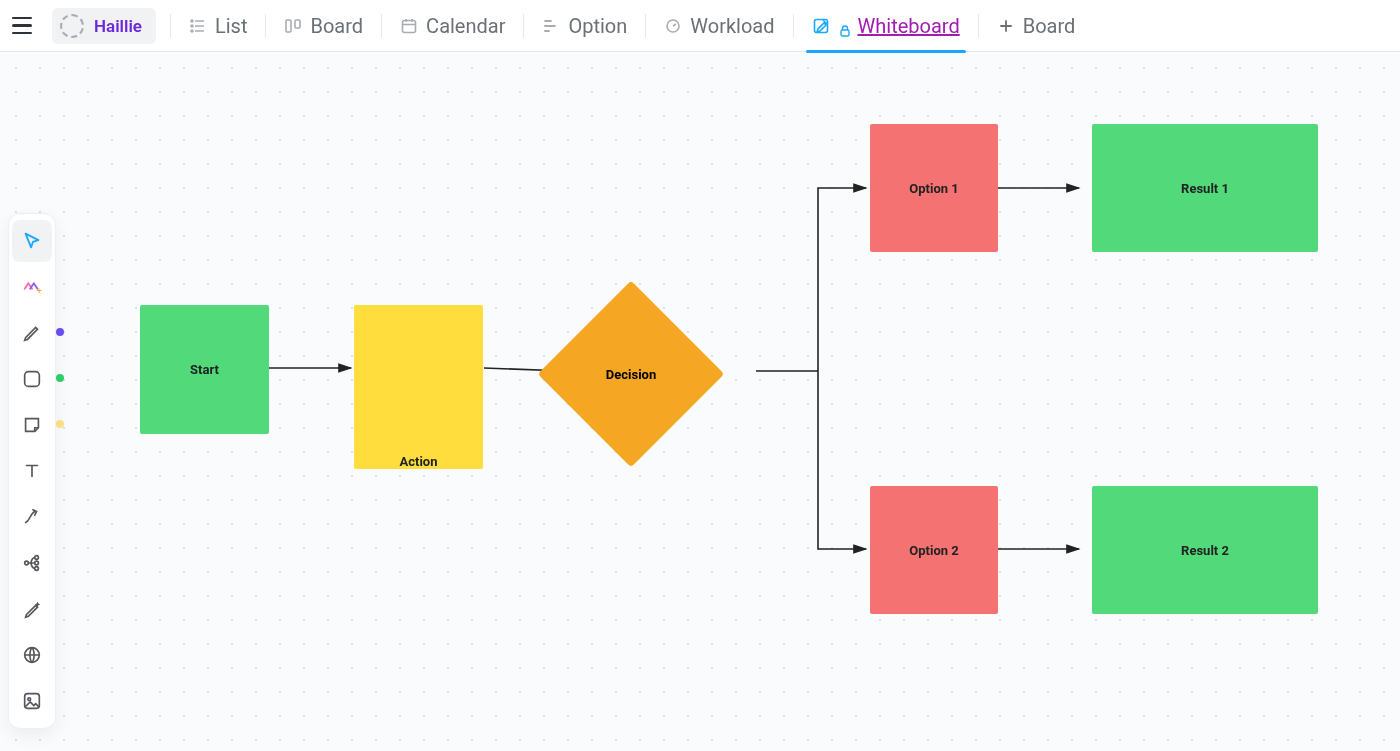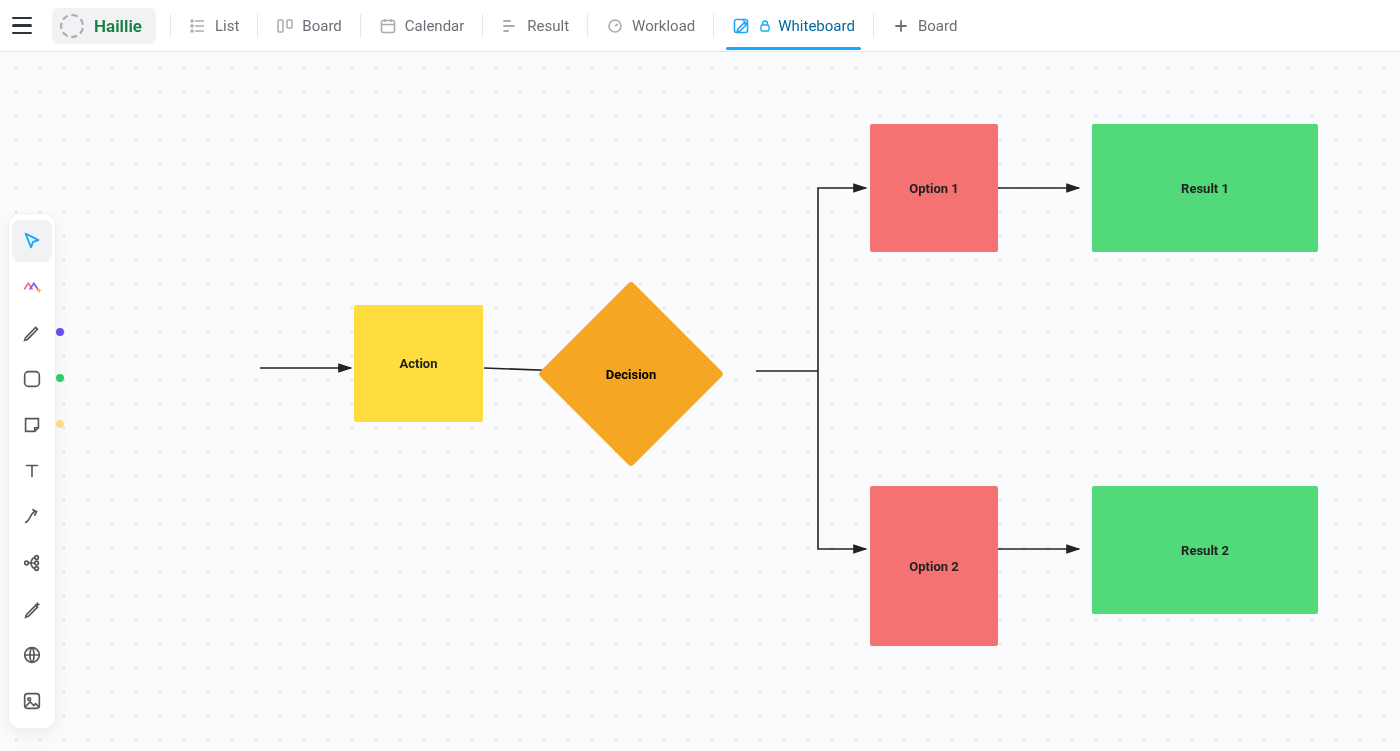--- a/index.html
+++ b/index.html
@@ -36,31 +36,31 @@
       display: flex; align-items: center; gap: 10px;
       background: #f1f2f4;
       border-radius: 6px;
       padding: 6px 14px 6px 8px;
       cursor: pointer;
       margin-right: 8px;
     }
     .space-avatar {
       width: 24px; height: 24px; border: 2px dashed #a9adb3; border-radius: 50%;
     }
-    .space-name { font-size: 17px; font-weight: 600; color: #15803d; }
+    .space-name { font-size: 17px; font-weight: 600; color: #6d28d9; }
     .divider { width: 1px; height: 24px; background: #e6e8ec; margin: 0 4px; }
     .view-tab {
       display: flex; align-items: center; gap: 8px;
       padding: 14px 12px;
       color: #6b7076;
-      font-size: 15px;
+      font-size: 20px;
       cursor: pointer;
       position: relative;
     }
-    .view-tab.active { color: #0369a1; }
+    .view-tab.active { color: #a21caf; text-decoration: underline; }
     .view-tab.active::after {
       content: ""; position: absolute; left: 6px; right: 6px; bottom: -1px; height: 3px;
       background: #1aa8ff; border-radius: 2px;
     }
     .vicon { width: 18px; height: 18px; flex: none; display:flex;align-items:center;justify-content:center; }
     .icon-lock { width: 14px; height: 14px; margin-right: -2px; }
 
     
     .toolbox {
       position: absolute;
@@ -178,21 +178,21 @@
     <span>Calendar</span>
   </div>
   <div class="divider"></div>
 
   <div class="view-tab">
     <span class="vicon">
       <svg viewBox="0 0 18 18" stroke="#a9adb3" stroke-width="1.8" fill="none" stroke-linecap="round">
           <path d="M3 4h6M3 9h10M3 14h4"></path>
         </svg>
     </span>
-    <span>Result</span>
+    <span>Option</span>
   </div>
   <div class="divider"></div>
 
   <div class="view-tab">
     <span class="vicon">
       <svg viewBox="0 0 18 18" stroke="#a9adb3" stroke-width="1.6" fill="none">
           <circle cx="9" cy="9" r="6"></circle>
           <path d="M9 9l3-2"></path>
         </svg>
     </span>
@@ -244,35 +244,38 @@
 
     <path d="M818 319 L818 136 L866 136" stroke="#222" stroke-width="1.6" fill="none" marker-end="url(#ah)"></path>
 
     <path d="M818 319 L818 497 L866 497" stroke="#222" stroke-width="1.6" fill="none" marker-end="url(#ah)"></path>
 
     <path d="M998 136 L1079 136" stroke="#222" stroke-width="1.6" fill="none" marker-end="url(#ah)"></path>
 
     <path d="M998 497 L1079 497" stroke="#222" stroke-width="1.6" fill="none" marker-end="url(#ah)"></path>
   </svg>
 
-
-  <div class="node rect yellow" style="left:354px; top:253px; width:129px; height:117px;">
+  <div class="node rect green" style="left:131px; top:253px; width:129px; height:129px;">
+    <span>Start</span>
+  </div>
+
+  <div class="node rect yellow" style="left:354px; top:253px; width:129px; height:164px;align-items:flex-end;">
     <span>Action</span>
   </div>
 
   <div class="diamond-wrap" style="left:536px; top:227px; width:190px; height:190px;text-decoration:underline;">
     <div class="diamond"></div>
     <span class="diamond-label">Decision</span>
   </div>
 
   <div class="node rect red" style="left:870px; top:72px; width:128px; height:128px;">
     <span>Option 1</span>
   </div>
 
-  <div class="node rect red" style="left:870px; top:434px; width:128px; height:160px;">
+  <div class="node rect red" style="left:870px; top:434px; width:128px; height:128px;">
     <span>Option 2</span>
   </div>
 
   <div class="node rect green" style="left:1083px; top:72px; width:226px; height:128px;">
     <span>Result 1</span>
   </div>
 
   <div class="node rect green" style="left:1083px; top:434px; width:226px; height:128px;">
     <span>Result 2</span>
   </div>

